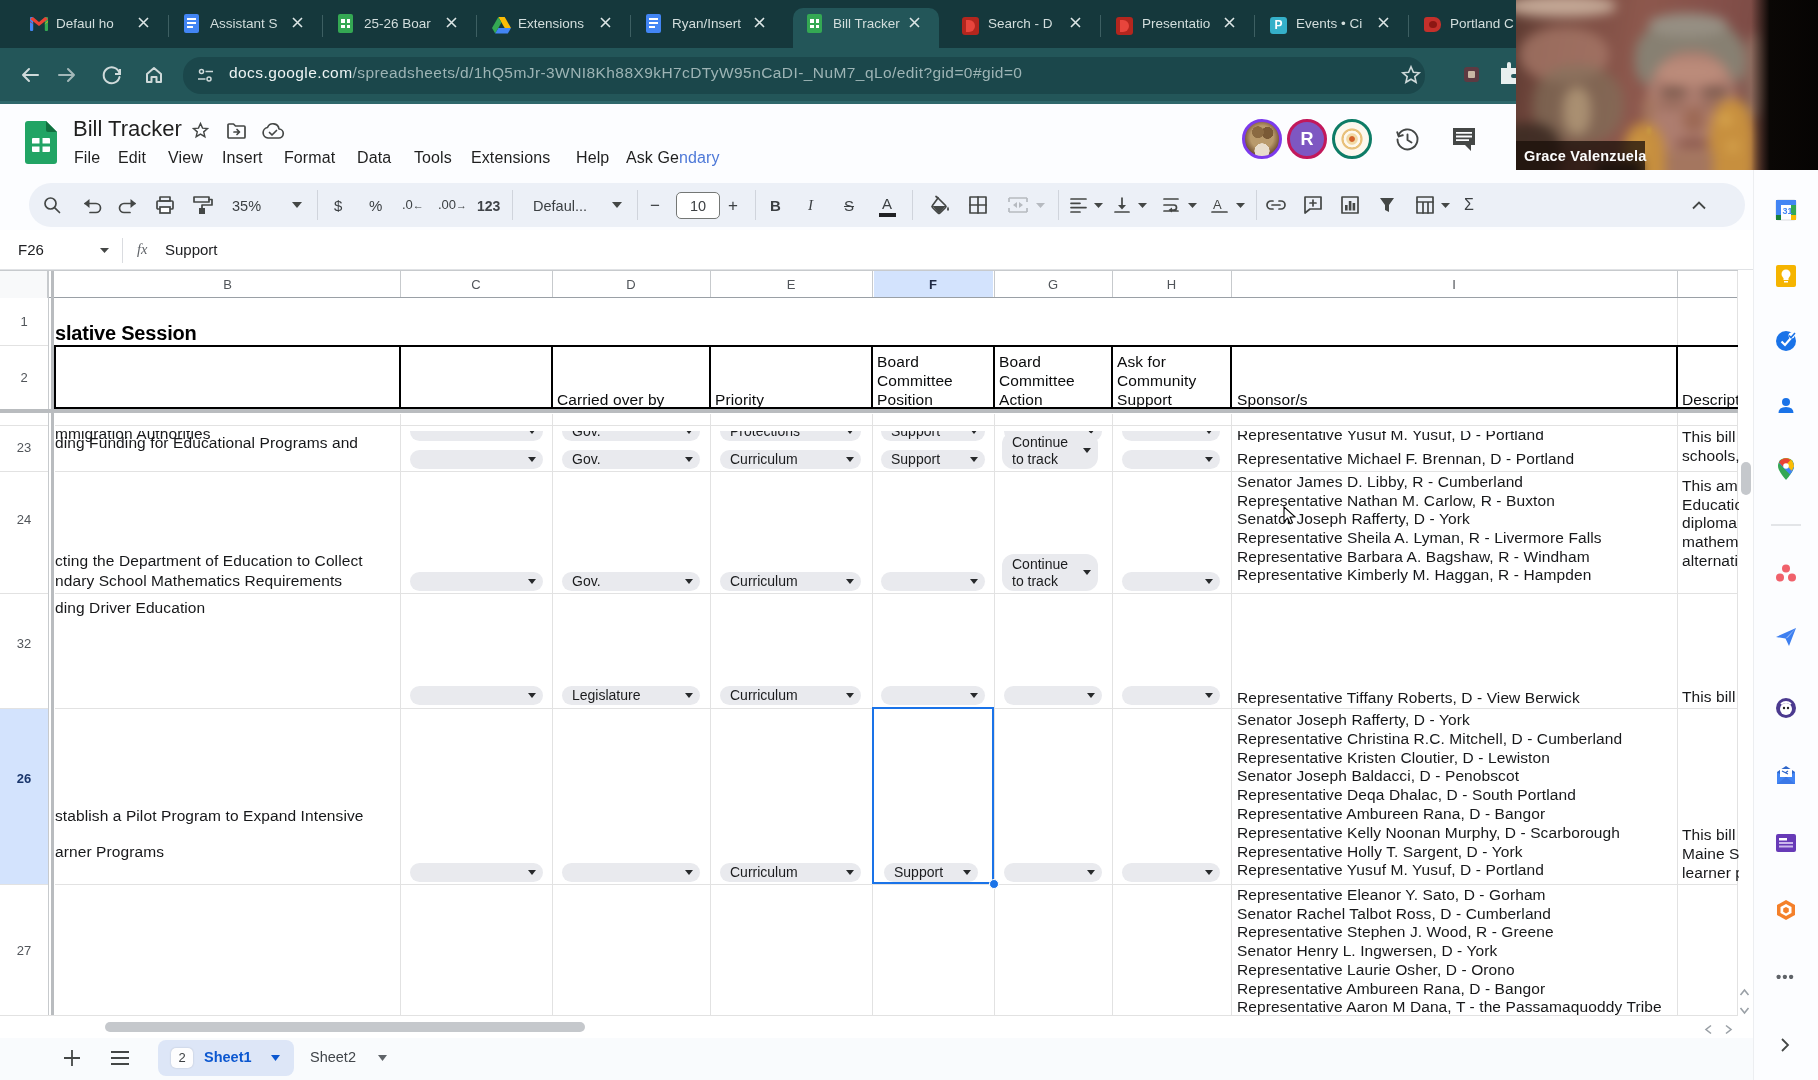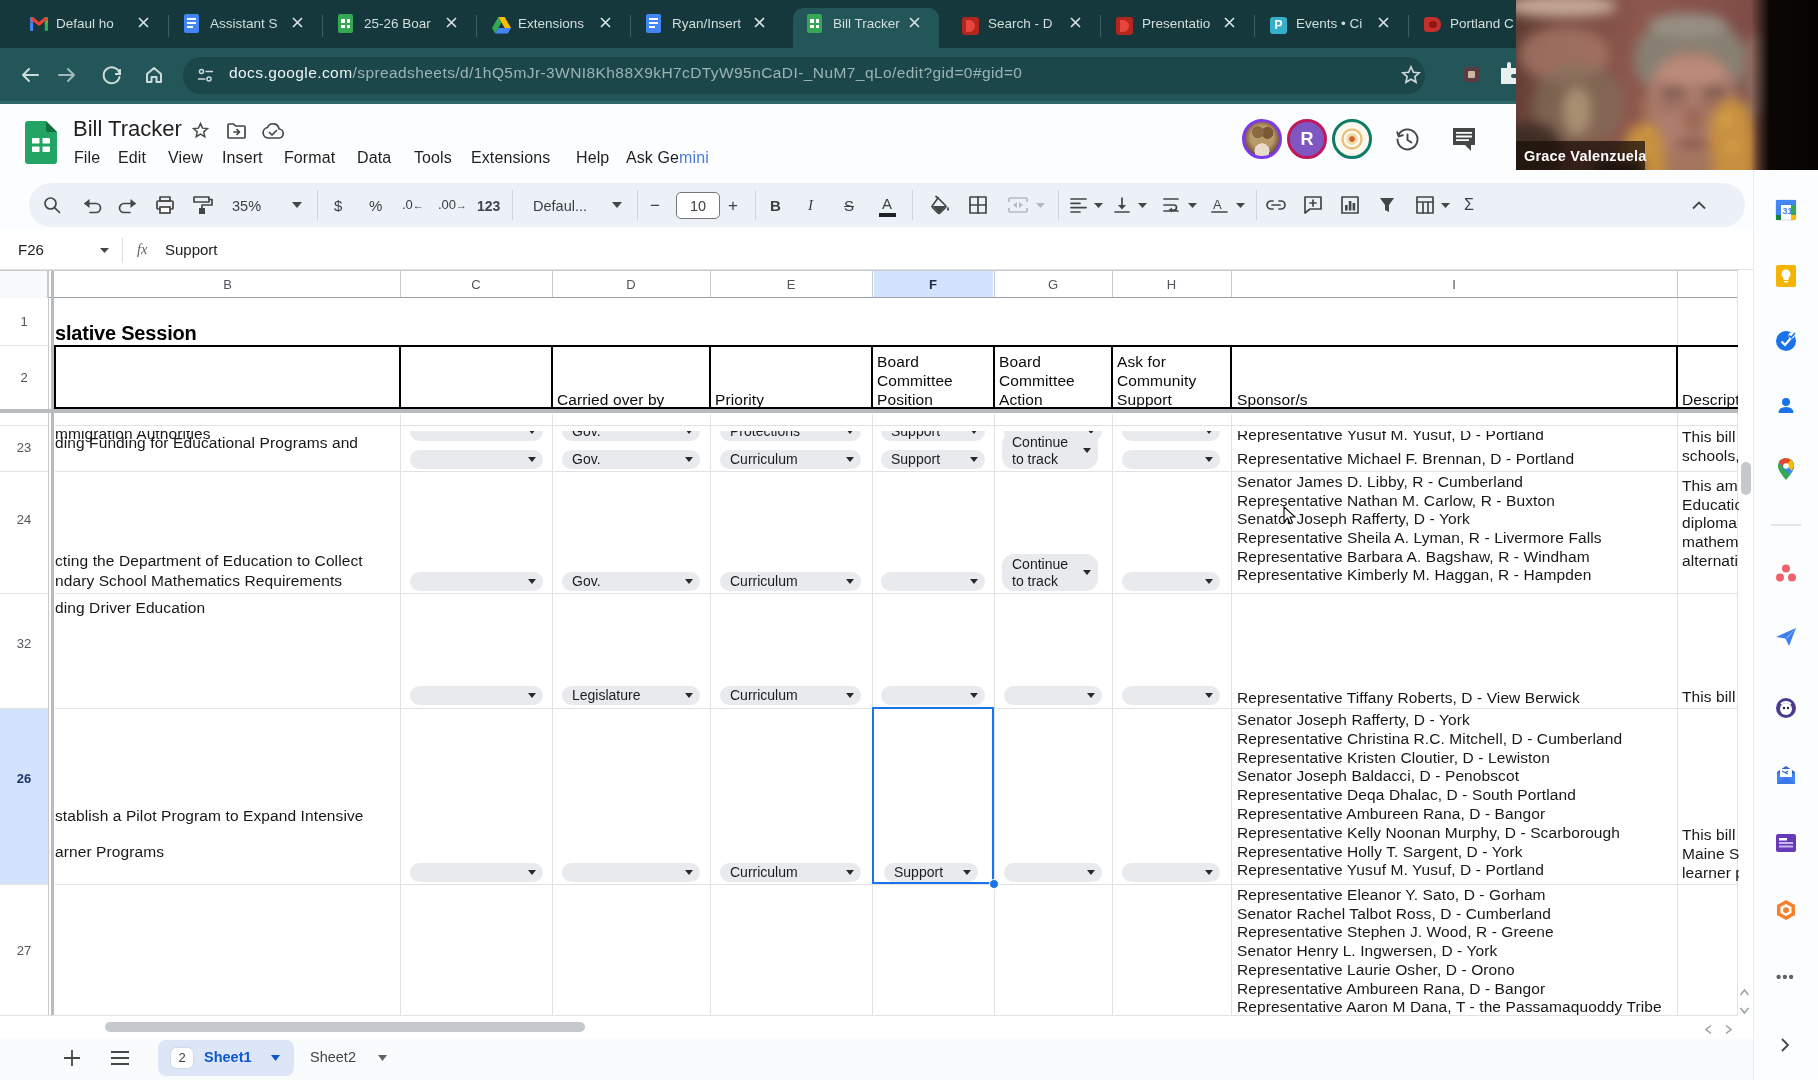--- a/index.html
+++ b/index.html
@@ -168,21 +168,21 @@
   </svg>
 <div class="mi" style="left:74px;top:149px">File</div>
 <div class="mi" style="left:118px;top:149px">Edit</div>
 <div class="mi" style="left:168px;top:149px">View</div>
 <div class="mi" style="left:222px;top:149px">Insert</div>
 <div class="mi" style="left:284px;top:149px">Format</div>
 <div class="mi" style="left:357px;top:149px">Data</div>
 <div class="mi" style="left:414px;top:149px">Tools</div>
 <div class="mi" style="left:471px;top:149px">Extensions</div>
 <div class="mi" style="left:576px;top:149px">Help</div>
-<div class="mi" style="left:626px;top:149px">Ask Ge<span style="color:#4e79d8">mini</span></div>
+<div class="mi" style="left:626px;top:149px">Ask Ge<span style="color:#4e79d8">ndary</span></div>
 <div class="a" style="left:1242px;top:119px;width:40px;height:40px;border-radius:50%;border:3px solid #7c3aed;background:radial-gradient(circle at 50% 85%, #e8ddcc 0 22%, rgba(0,0,0,0) 23%),radial-gradient(circle at 38% 30%, #8a6a42 0 18%, rgba(0,0,0,0) 19%),radial-gradient(circle at 66% 32%, #7a5a36 0 18%, rgba(0,0,0,0) 19%),radial-gradient(circle at 50% 45%, #b99a6b 0 45%, #6b4a2c 75%, #473018 100%)"></div>
 <div class="a" style="left:1287px;top:119px;width:40px;height:40px;border-radius:50%;border:3px solid #c2185b;background:#7e57c2;color:#fff;font-size:18px;font-weight:700;text-align:center;line-height:34px">R</div>
 <div class="a" style="left:1332px;top:119px;width:40px;height:40px;border-radius:50%;border:3px solid #0e7c66;background:radial-gradient(circle,#d4622a 0 10%,#f2d9a4 14% 22%,#fdf8ee 26% 34%,#e8c07a 36% 42%,#fdf8ee 46%)"></div>
 <svg class="a" style="left:1395px;top:127px" width="25" height="25" viewBox="0 0 25 25">
     <path class="ic" style="stroke-width:1.9" d="M3.5 8 A10 10 0 1 1 2.5 12.5"></path>
     <path d="M2 4.5 L3.7 9.3 L8.5 8" fill="none" stroke="#444746" stroke-width="1.9"></path>
     <path class="ic" style="stroke-width:1.9" d="M12.5 7.5 V13 L16.5 15.5"></path>
   </svg>
 <svg class="a" style="left:1451px;top:126px" width="26" height="26" viewBox="0 0 26 26">
     <path class="icf" d="M2 2 H24 V19 H14 L20 25 L20 19 H2 Z M5 6 H21 V7.8 H5 Z M5 9.6 H21 V11.4 H5 Z M5 13.2 H18 V15 H5 Z" fill-rule="evenodd"></path>

